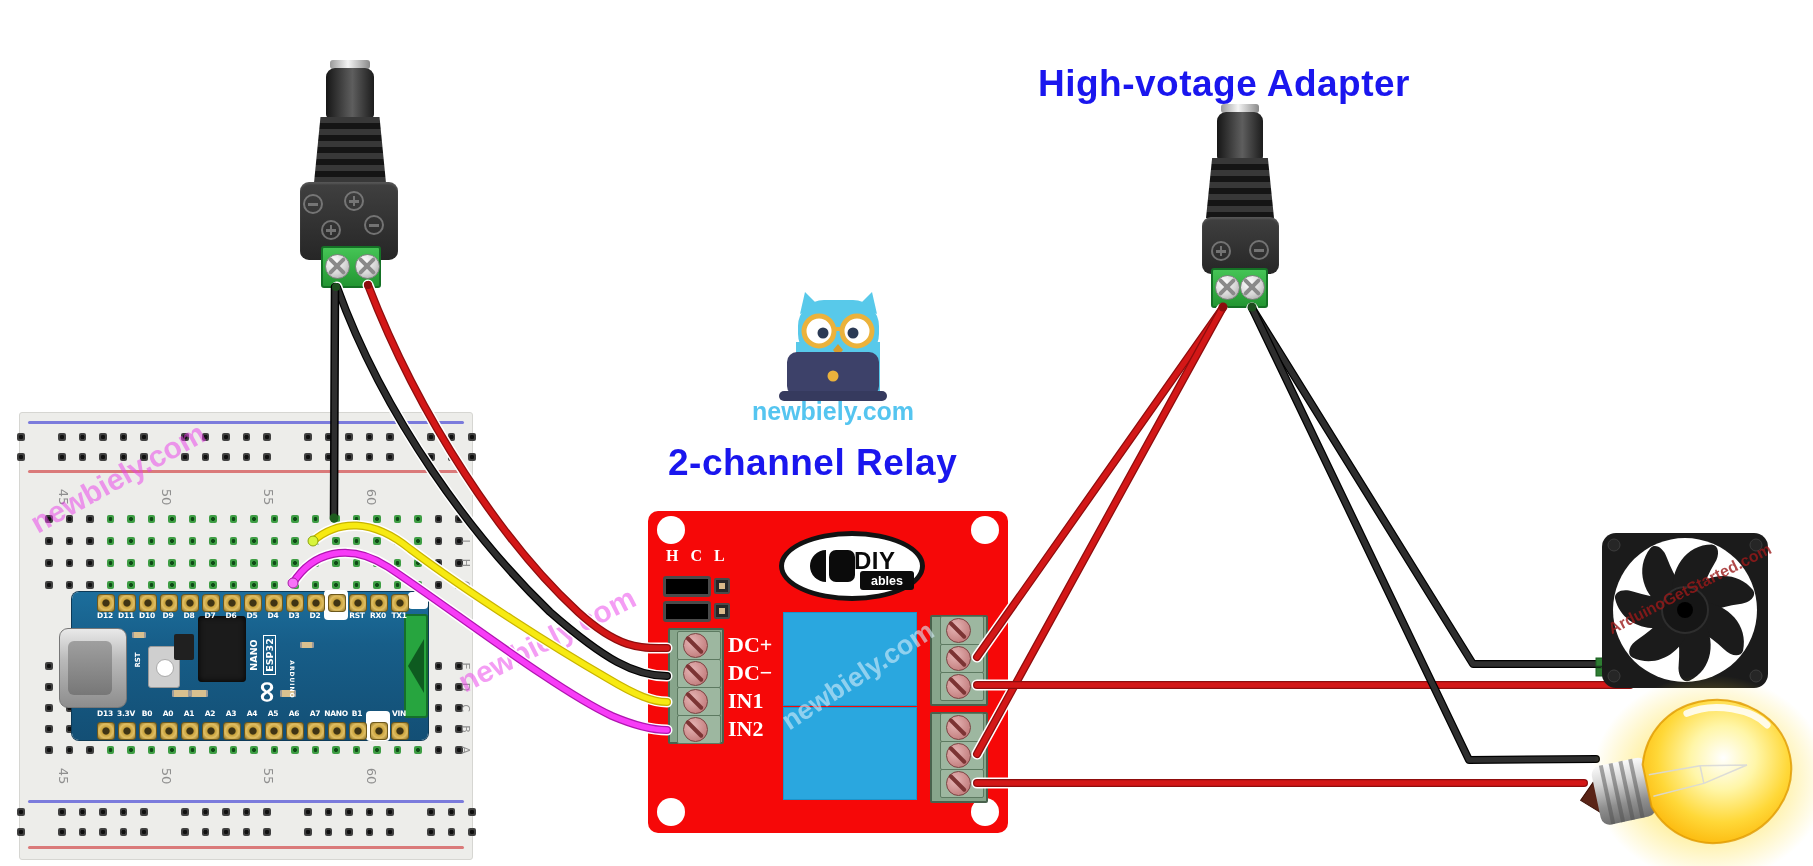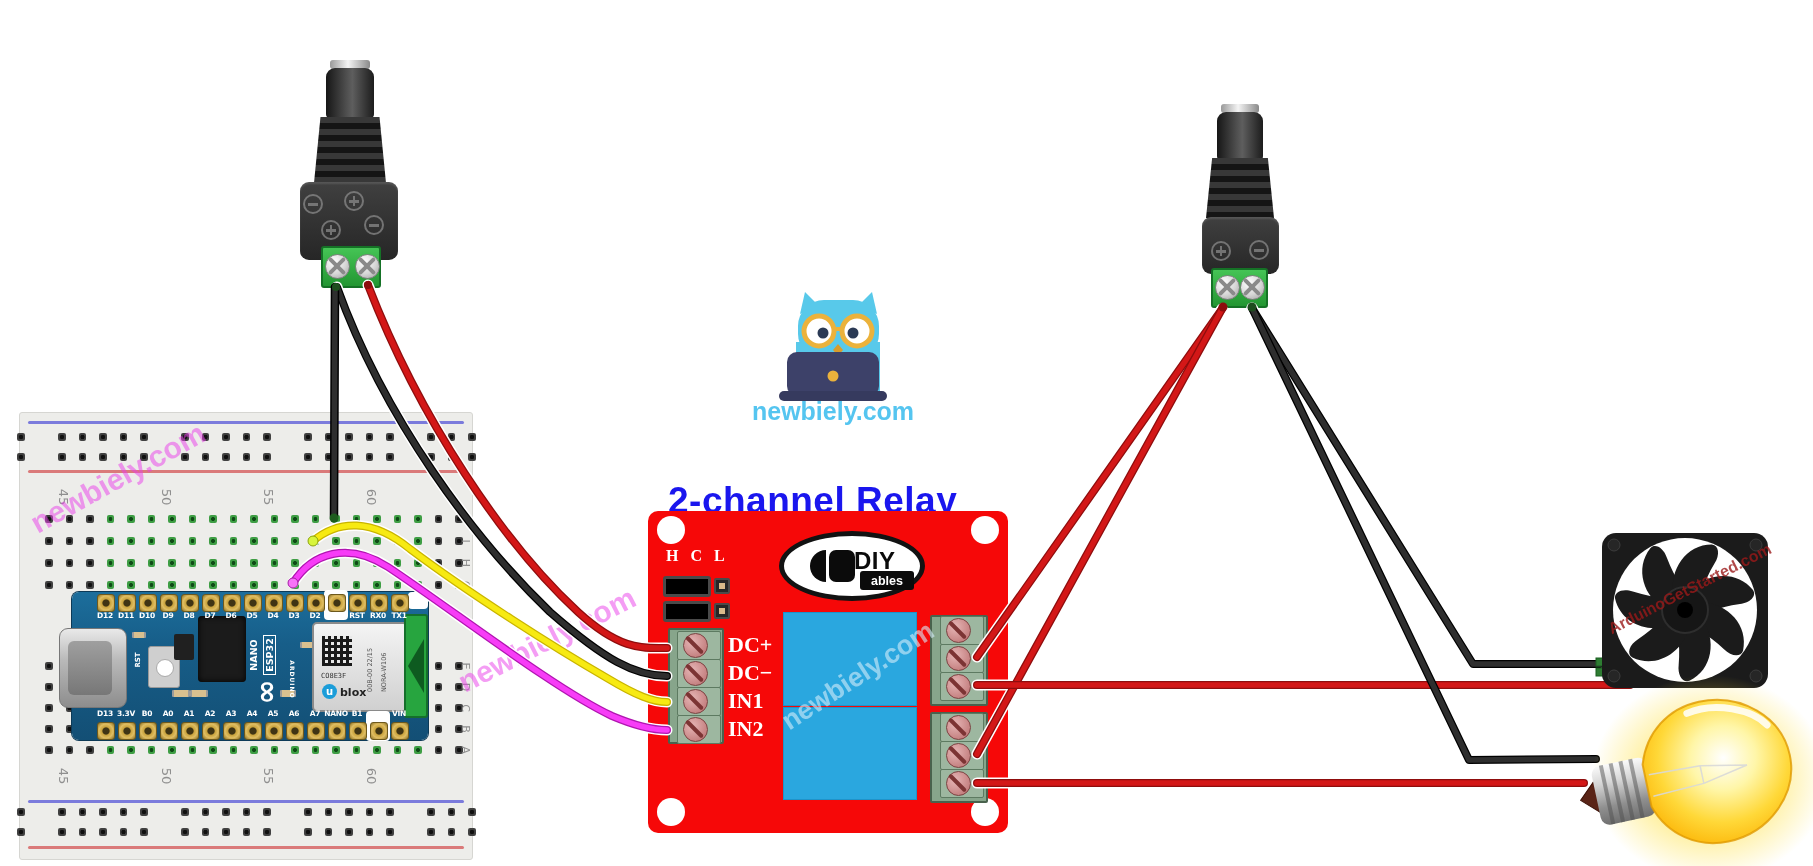--- a/index.html
+++ b/index.html
@@ -69,21 +69,22 @@
   #wires{position:absolute;left:0;top:0;z-index:30;pointer-events:none;}
   #fan-svg,#bulb-svg{position:absolute;left:0;top:0;z-index:40;pointer-events:none;}
   #site-logo-text{position:absolute;left:743px;top:397px;width:180px;text-align:center;
                   font:bold 25px "Liberation Sans",sans-serif;color:#55C5F0;z-index:20;}
 </style>
 </head>
 <body>
 
 <div id="canvas">
 
-  <div class="title" style="left:668px;top:480px;font-size:37px;">2-channel Relay</div>
+  <div class="title" style="left:1038px;top:63px;font-size:37px;">High-votage Adapter</div>
+  <div class="title" style="left:668px;top:442px;font-size:37px;">2-channel Relay</div>
 
   <div id="breadboard">
     <div class="bb-line blue" style="top:8px;"></div>
     <div class="bb-line red" style="top:57px;"></div>
     <div class="bb-line blue" style="top:387px;"></div>
     <div class="bb-line red" style="top:433px;"></div>
     <div id="bb-holes">
         <div class="hole" style="left: -2.75px; top: 20.25px;"></div>
         <div class="hole" style="left: 38.25px; top: 20.25px;"></div>
         <div class="hole" style="left: 58.75px; top: 20.25px;"></div>
@@ -323,30 +324,20 @@
     <div class="pv" style="left:60px;top:40px;width:10px;height:6px;"></div>
 
     <div class="abs" style="left:168px;top:48px;width:46px;height:30px;transform:rotate(-90deg);text-align:center;color:#fff;">
       <span style="font:bold 9.5px 'DejaVu Sans',sans-serif;display:block;">NANO</span>
       <span style="font:bold 9.5px 'DejaVu Sans',sans-serif;display:inline-block;border:1px solid #fff;padding:0 2px;margin-top:1px;">ESP32</span>
     </div>
 
     <div class="abs" style="left:176px;top:80px;width:40px;height:40px;transform:rotate(90deg);color:#fff;font:bold 30px 'DejaVu Sans',sans-serif;text-align:center;line-height:40px;">∞</div>
     <div class="abs" style="left:200px;top:84px;width:40px;transform:rotate(90deg);color:#fff;font:bold 6px 'DejaVu Sans',sans-serif;letter-spacing:1px;text-align:center;">ARDUINO</div>
 
-    <div class="abs" style="left:240px;top:30px;width:96px;height:90px;border:2px solid #8a8a8a;border-radius:5px;box-sizing:border-box;
-                background:linear-gradient(180deg,#f4f4f4,#d0d0d0);">
-      <div class="abs" style="left:8px;top:12px;width:30px;height:30px;
-           background-image:repeating-linear-gradient(0deg,#1a1a1a 0 3px,transparent 3px 6px),repeating-linear-gradient(90deg,#1a1a1a 0 3px,#e8e8e8 3px 6px);"></div>
-      <div class="abs" style="left:7px;top:48px;font:7px 'DejaVu Sans Mono',monospace;color:#333;">CO8E3F</div>
-      <div class="abs" style="left:8px;top:60px;width:15px;height:15px;border-radius:50%;background:#1B9DD9;color:#fff;font:bold 10px 'DejaVu Sans',sans-serif;text-align:center;line-height:15px;">u</div>
-      <div class="abs" style="left:26px;top:62px;font:bold 11px 'DejaVu Sans',sans-serif;color:#222;">blox</div>
-      <div class="abs" style="left:28px;top:36px;width:56px;font:6.5px 'DejaVu Sans',sans-serif;color:#555;transform:rotate(-90deg);">00B-00 22/15</div>
-      <div class="abs" style="left:42px;top:36px;width:56px;font:6.5px 'DejaVu Sans',sans-serif;color:#555;transform:rotate(-90deg);">NORA-W106</div>
-    </div>
 
     <div class="abs" style="left:332px;top:22px;width:24px;height:104px;background:#27A53F;border:2px solid #156F2B;border-radius:3px;box-sizing:border-box;">
       <div class="abs" style="left:2px;top:18px;width:16px;height:64px;background:#0E5B20;clip-path:polygon(0 50%,100% 8%,100% 92%);"></div>
     </div>
     <div class="whitebox" style="left:336px;top:0px;width:20px;height:17px;"></div>
     <div id="arduino-pins">
         <div class="whitebox" style="left: 252px; top: -2px; width: 24px; height: 30px;"></div>
         <div class="whitebox" style="left: 294px; top: 119px; width: 24px; height: 30px;"></div>
         <div class="apin" style="left: 25px; top: 2px;"></div>
         <div class="apin" style="left: 25px; top: 130px;"></div>

